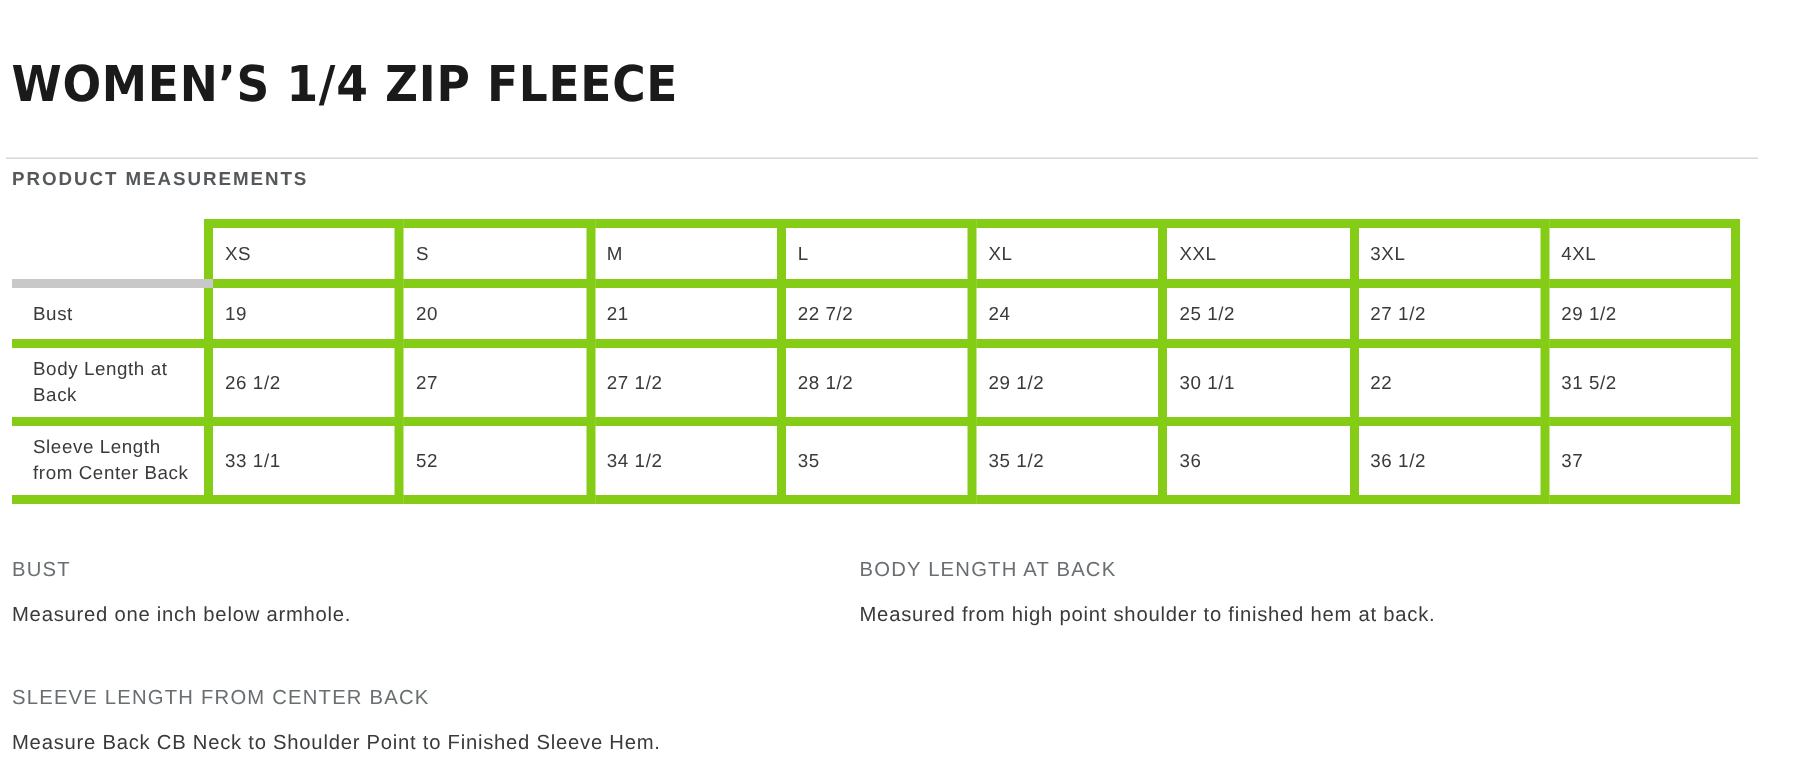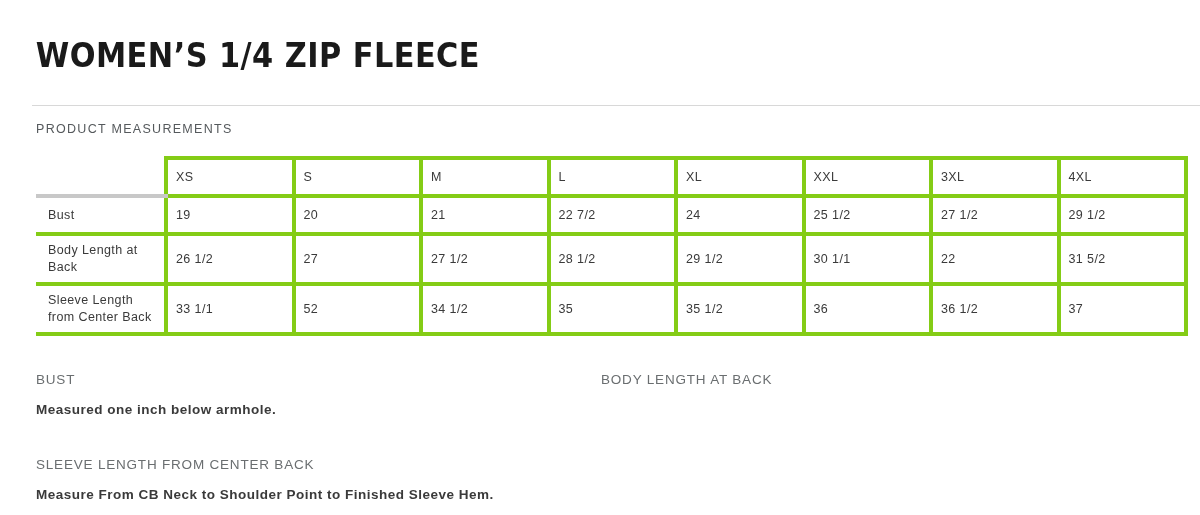--- a/index.html
+++ b/index.html
@@ -12,57 +12,57 @@
     background: #ffffff;
     font-family: "Liberation Sans", sans-serif;
     color: #333333;
     overflow: hidden;
   }
   .page {
     position: relative;
     width: 1200px;
     height: 505px;
     box-sizing: border-box;
-    padding: 0 32px;
+    padding: 0 4px;
   }
   .page-title {
     font-family: "DejaVu Sans", sans-serif;
     font-weight: bold;
     font-size: 33px;
     letter-spacing: 0.5px;
     color: #1a1a1a;
     margin: 0;
     padding-top: 38px;
     padding-left: 4px;
     line-height: 1.1;
     transform: scaleX(0.92);
     transform-origin: left center;
   }
   .title-rule {
     margin-top: 31px;
     border-top: 1px solid #d8d8d8;
     width: 1168px;
   }
   .section-label {
-    margin-top: 16px;
+    margin-top: 6px;
     padding-left: 4px;
     font-size: 12.5px;
-    font-weight: normal;
+    font-weight: bold;
     letter-spacing: 1.3px;
     color: #55595c;
   }
   table.measure {
     margin-top: 20px;
     margin-left: 4px;
     border-collapse: collapse;
     width: 1152px;
     table-layout: fixed;
   }
   table.measure td, table.measure th {
-    border: 4px solid #84cc16;
+    border: 6px solid #84cc16;
     font-size: 12.5px;
     font-weight: normal;
     color: #3a3a3a;
     text-align: left;
     vertical-align: middle;
     padding: 6px 8px;
     letter-spacing: 0.4px;
   }
   table.measure thead td.corner {
     border-left-color: transparent;
@@ -97,21 +97,20 @@
   .note-title {
     font-size: 13.5px;
     color: #6a6e70;
     letter-spacing: 0.8px;
     margin-bottom: 15px;
   }
   .note-text {
     font-size: 13.5px;
     color: #3a3a3a;
     letter-spacing: 0.5px;
-    font-weight: bold;
   }
   .note-row-2 {
     margin-top: 40px;
   }
 </style>
 </head>
 <body>
 
 <div class="page">
 
@@ -184,21 +183,22 @@
   </table>
 
   <div class="notes">
     <div class="note-grid">
       <div class="note-col">
         <div class="note-title">BUST</div>
         <div class="note-text">Measured one inch below armhole.</div>
       </div>
       <div class="note-col">
         <div class="note-title">BODY LENGTH AT BACK</div>
+        <div class="note-text">Measured from high point shoulder to finished hem at back.</div>
       </div>
       <div class="note-col note-row-2">
         <div class="note-title">SLEEVE LENGTH FROM CENTER BACK</div>
-        <div class="note-text">Measure From CB Neck to Shoulder Point to Finished Sleeve Hem.</div>
+        <div class="note-text">Measure Back CB Neck to Shoulder Point to Finished Sleeve Hem.</div>
       </div>
     </div>
   </div>
 
 </div>
 
 </body></html>

